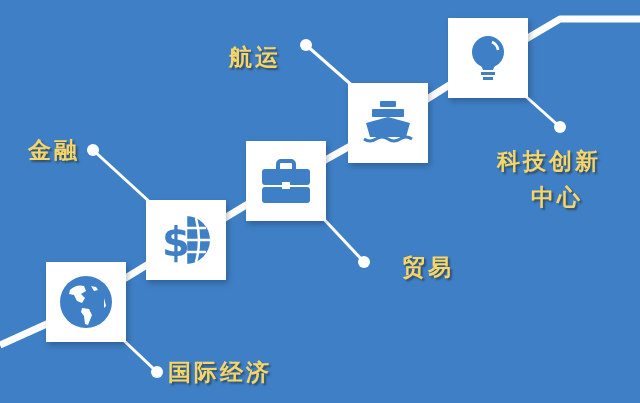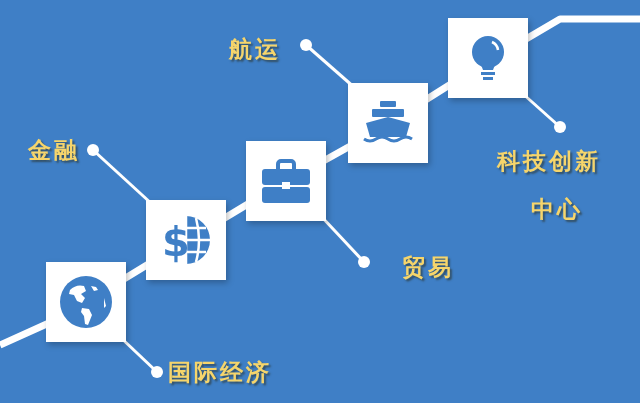--- a/index.html
+++ b/index.html
@@ -72,16 +72,16 @@
       <path d="M22 34 h16 l-3 8 h-10z" fill="#3f7fc6"></path>
       <rect x="23" y="44" width="14" height="3" fill="#3f7fc6"></rect>
       <rect x="25" y="49" width="10" height="3" fill="#3f7fc6"></rect>
       <path d="M34 14 a10 10 0 0 1 6 8" stroke="#fff" stroke-width="2.5" fill="none"></path>
     </svg>
   </div>
 
   <div class="label" style="left:168px;top:357px;text-align:center;">国际经济</div>
   <div class="label" style="left:20px;top:135px;margin-left:8px;">金融</div>
   <div class="label" style="left:388px;top:252px;margin-left:14px;">贸易</div>
-  <div class="label" style="left:229px;top:34px;">航运</div>
+  <div class="label" style="left:229px;top:42px;">航运</div>
   <div class="label" style="left:497px;top:146px;text-align:center;">科技创新</div>
-  <div class="label" style="left:531px;top:194px;">中心</div>
+  <div class="label" style="left:531px;top:182px;">中心</div>
 </div>
 
 </body></html>

